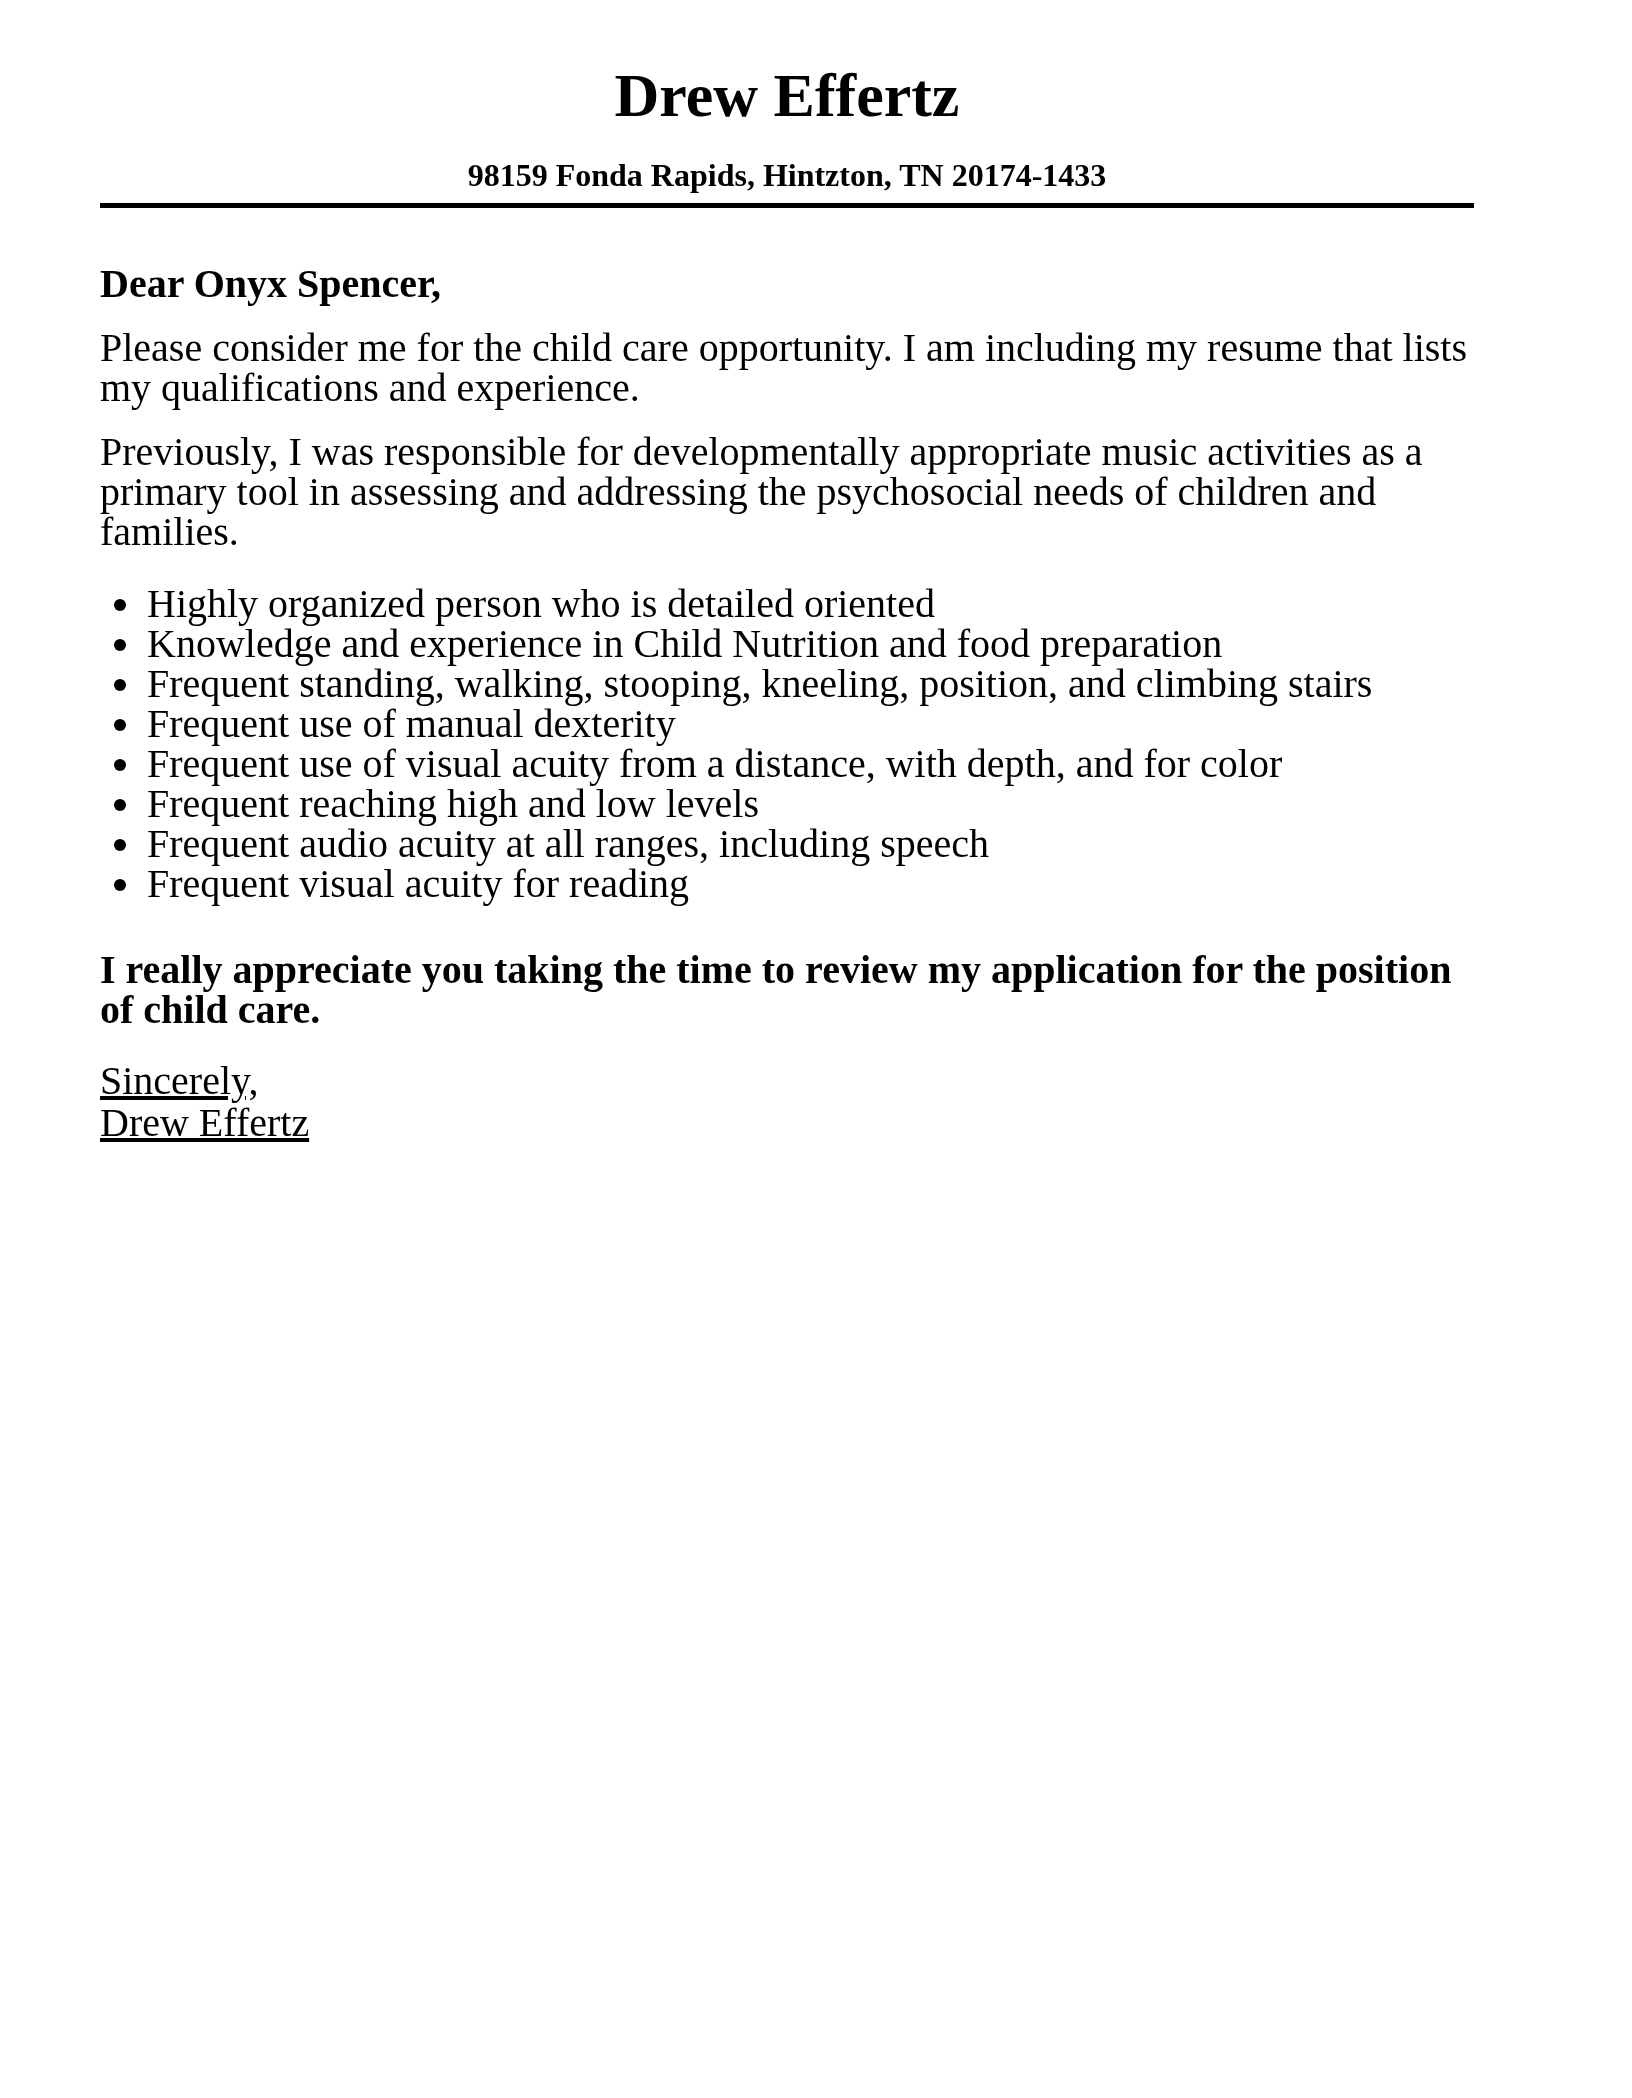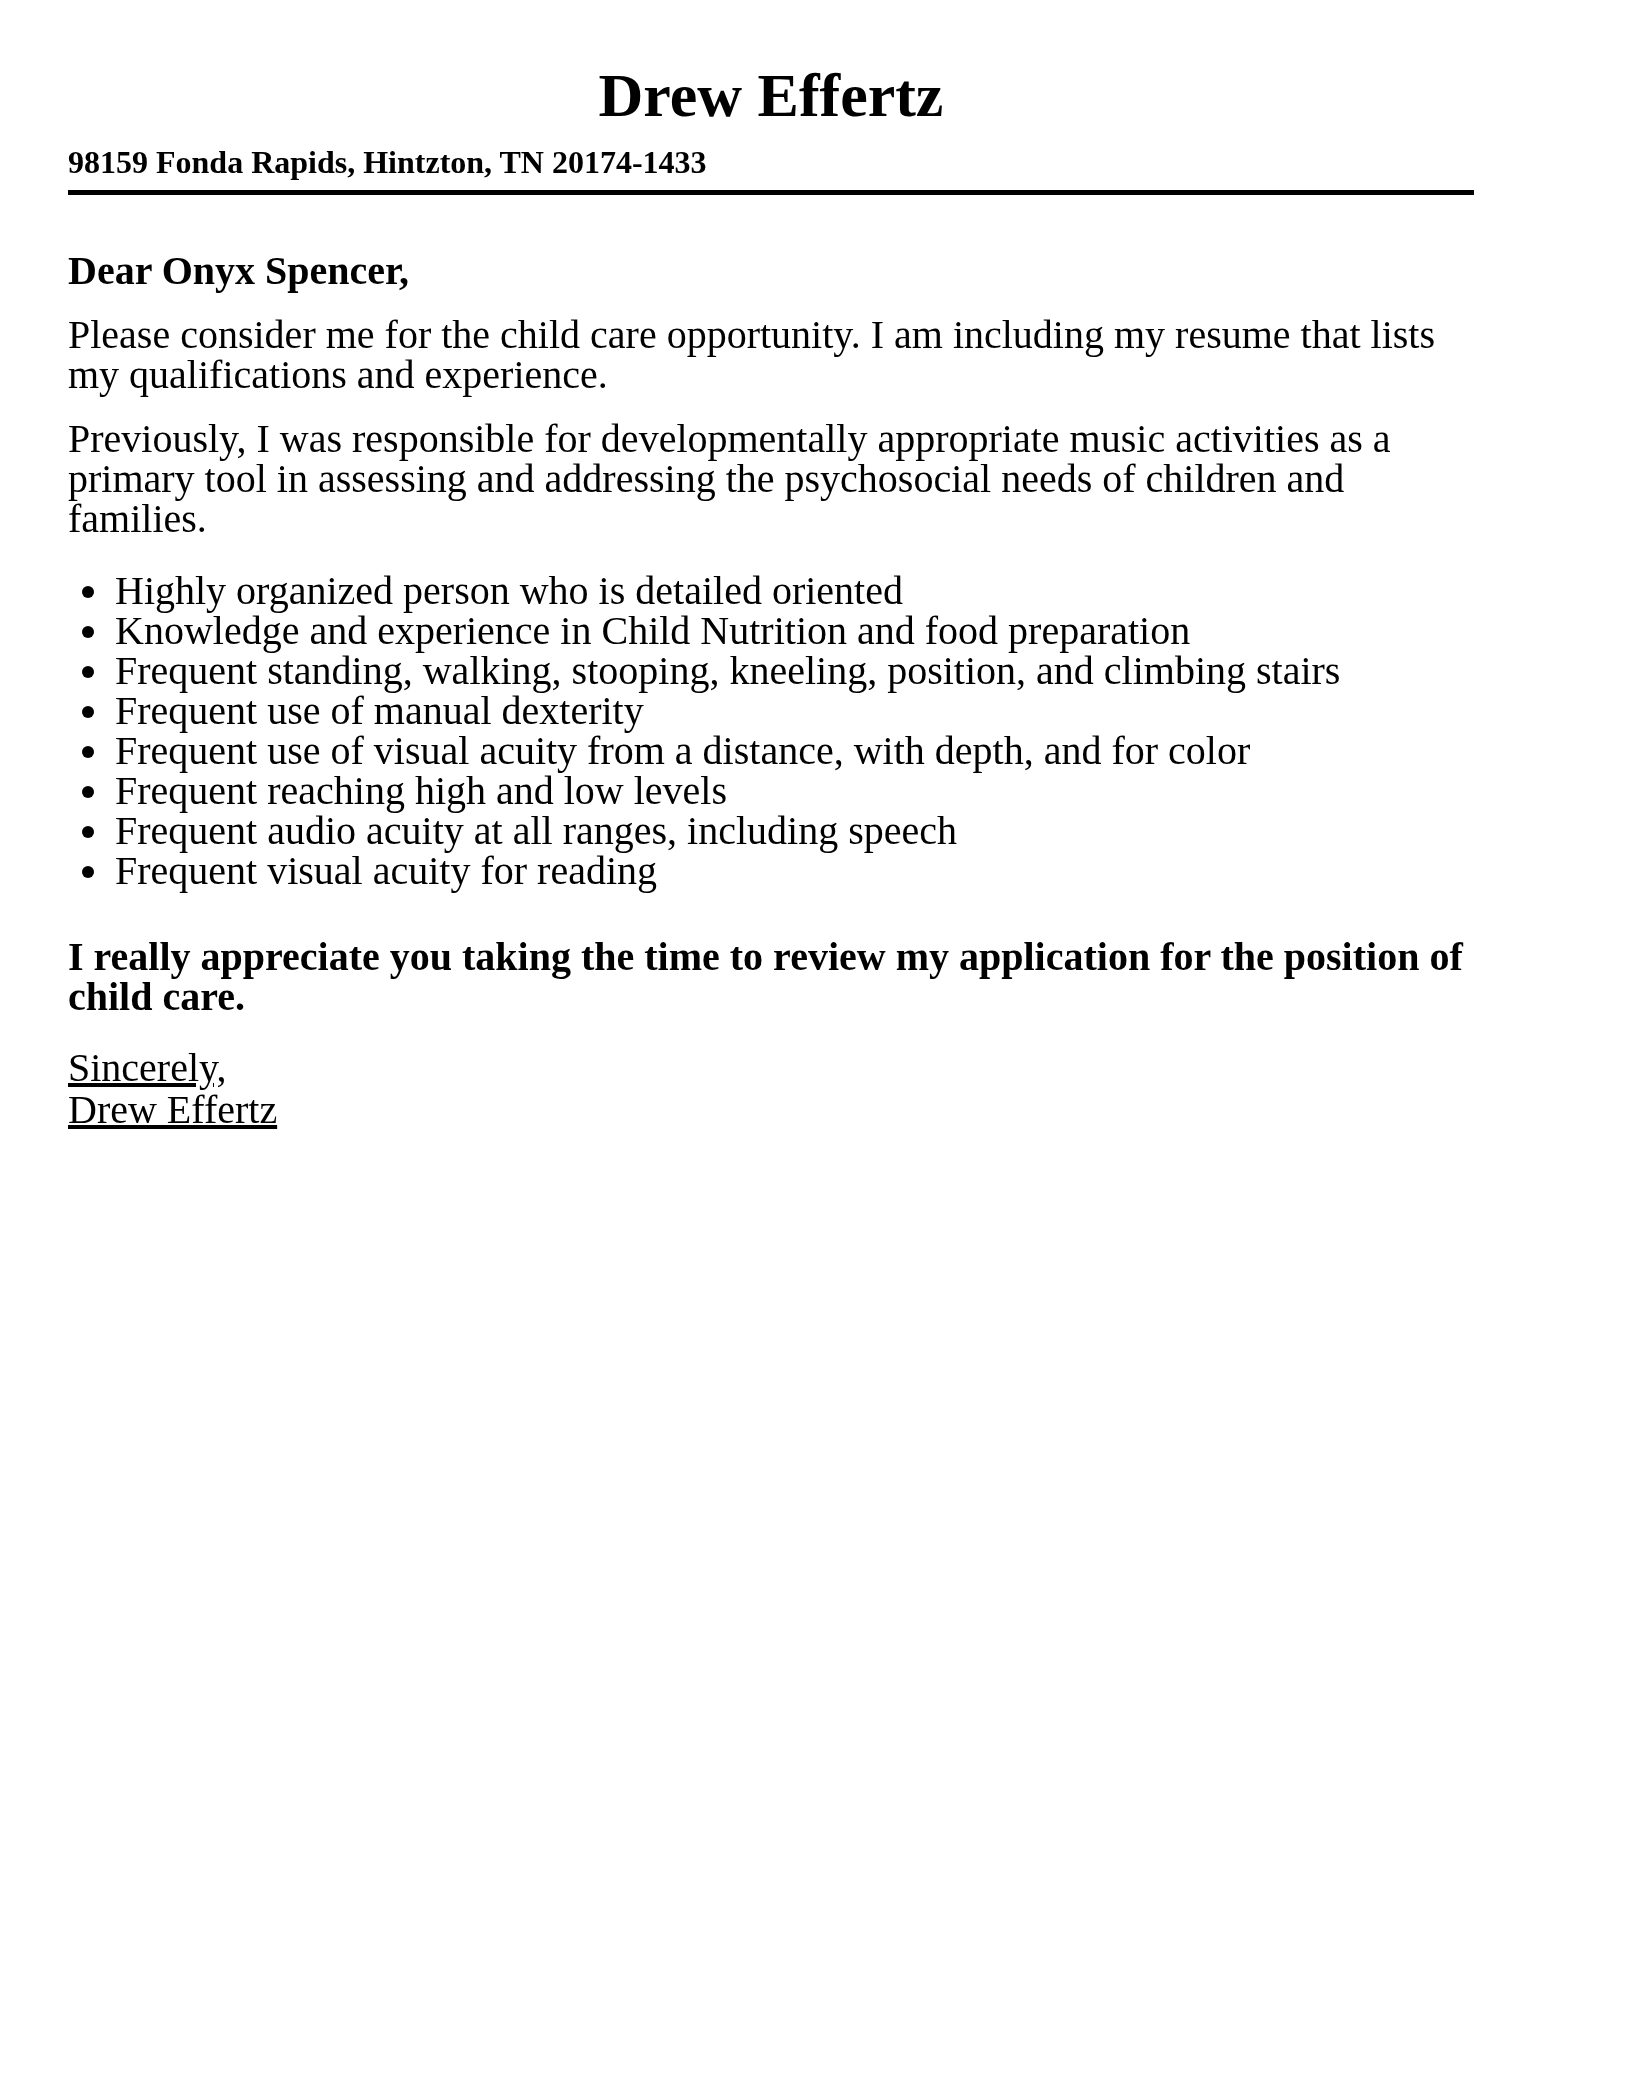--- a/index.html
+++ b/index.html
@@ -9,40 +9,41 @@
   html,body{margin:0;padding:0;background:var(--paper);}
   .page{
     position:relative;
     width:1632px;
     height:2098px;
     box-sizing:border-box;
     margin:0 auto;
     background:var(--paper);
     color:var(--ink);
     font-family:"Liberation Serif", serif;
-    padding:64px 158px 0 68px;
+    padding:64px 158px 0 100px;
     overflow:hidden;
   }
   header.letter-header{
     border-bottom:5px solid var(--ink);
     padding-bottom:8px;
   }
   h1.sender-name{
     margin:0;
     font-size:62px;
     line-height:1;
     font-weight:bold;
     text-align:center;
     letter-spacing:0;
   }
   .sender-address{
-    margin-top:16px;
+    margin-top:29px;
     font-size:32px;
     line-height:40px;
     font-weight:bold;
+    text-align:center;
   }
   main.letter-body{
     font-size:40px;
     line-height:40px;
   }
   main.letter-body p{
     margin:24px 0;
   }
   .salutation{
     margin-top:56px !important;

